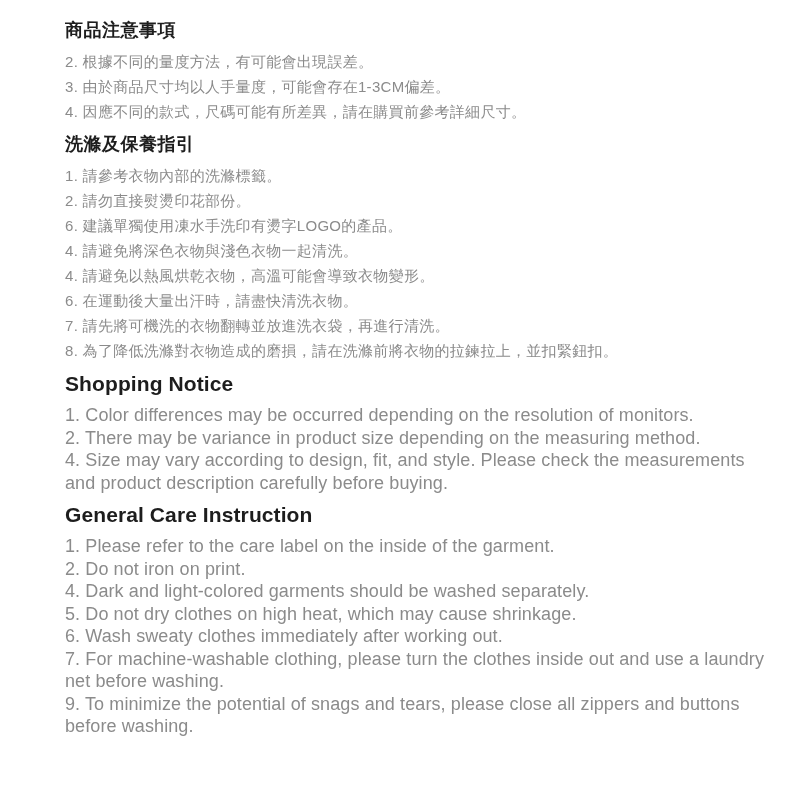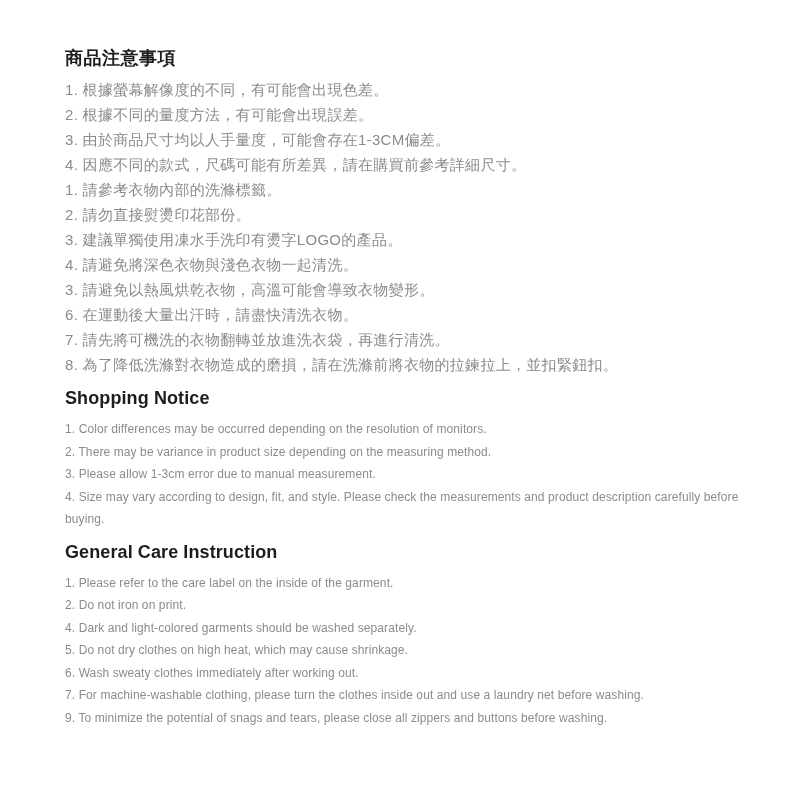--- a/index.html
+++ b/index.html
@@ -5,93 +5,92 @@
   html, body {
     margin: 0;
     padding: 0;
     background: #ffffff;
   }
   .page {
     position: relative;
     width: 800px;
     height: 810px;
     box-sizing: border-box;
-    padding: 47px 34px 0 65px;
+    padding: 19px 34px 0 65px;
     background: #ffffff;
     font-family: "Liberation Sans", sans-serif;
     overflow: hidden;
   }
   .section { margin: 0; }
   .sec-title {
     color: #1d1d1d;
     font-weight: 700;
     margin: 9px 0 8px 0;
   }
   .section:first-child .sec-title { margin-top: 0; }
   .sec-title.zh {
     font-size: 18px;
     line-height: 22px;
     letter-spacing: 0.5px;
   }
   .sec-title.en {
-    font-size: 18px;
+    font-size: 21px;
     line-height: 24px;
     letter-spacing: 0.1px;
   }
   .list { margin: 0; }
   .list p {
     margin: 0;
     color: #8b8b8b;
     font-weight: 400;
   }
   .list.zh p {
     font-size: 15px;
     line-height: 25px;
     letter-spacing: 0.3px;
   }
   .list.en p {
-    font-size: 12px;
+    font-size: 18px;
     line-height: 22.5px;
     letter-spacing: 0.1px;
   }
 </style>
 </head>
 <body>
 
 <div class="page">
 
   <section class="section">
     <h2 class="sec-title zh">商品注意事項</h2>
     <div class="list zh">
-      <p>1. 根據螢幕解像度的不同，有可能會出現色差。</p>
       <p>2. 根據不同的量度方法，有可能會出現誤差。</p>
       <p>3. 由於商品尺寸均以人手量度，可能會存在1-3CM偏差。</p>
       <p>4. 因應不同的款式，尺碼可能有所差異，請在購買前參考詳細尺寸。</p>
     </div>
   </section>
 
   <section class="section">
+    <h2 class="sec-title zh">洗滌及保養指引</h2>
     <div class="list zh">
       <p>1. 請參考衣物內部的洗滌標籤。</p>
       <p>2. 請勿直接熨燙印花部份。</p>
-      <p>3. 建議單獨使用凍水手洗印有燙字LOGO的產品。</p>
+      <p>6. 建議單獨使用凍水手洗印有燙字LOGO的產品。</p>
       <p>4. 請避免將深色衣物與淺色衣物一起清洗。</p>
-      <p>3. 請避免以熱風烘乾衣物，高溫可能會導致衣物變形。</p>
+      <p>4. 請避免以熱風烘乾衣物，高溫可能會導致衣物變形。</p>
       <p>6. 在運動後大量出汗時，請盡快清洗衣物。</p>
       <p>7. 請先將可機洗的衣物翻轉並放進洗衣袋，再進行清洗。</p>
       <p>8. 為了降低洗滌對衣物造成的磨損，請在洗滌前將衣物的拉鍊拉上，並扣緊鈕扣。</p>
     </div>
   </section>
 
   <section class="section">
     <h2 class="sec-title en">Shopping Notice</h2>
     <div class="list en">
       <p>1. Color differences may be occurred depending on the resolution of monitors.</p>
       <p>2. There may be variance in product size depending on the measuring method.</p>
-      <p>3. Please allow 1-3cm error due to manual measurement.</p>
       <p>4. Size may vary according to design, fit, and style. Please check the measurements and product description carefully before buying.</p>
     </div>
   </section>
 
   <section class="section">
     <h2 class="sec-title en">General Care Instruction</h2>
     <div class="list en">
       <p>1. Please refer to the care label on the inside of the garment.</p>
       <p>2. Do not iron on print.</p>
       <p>4. Dark and light-colored garments should be washed separately.</p>

